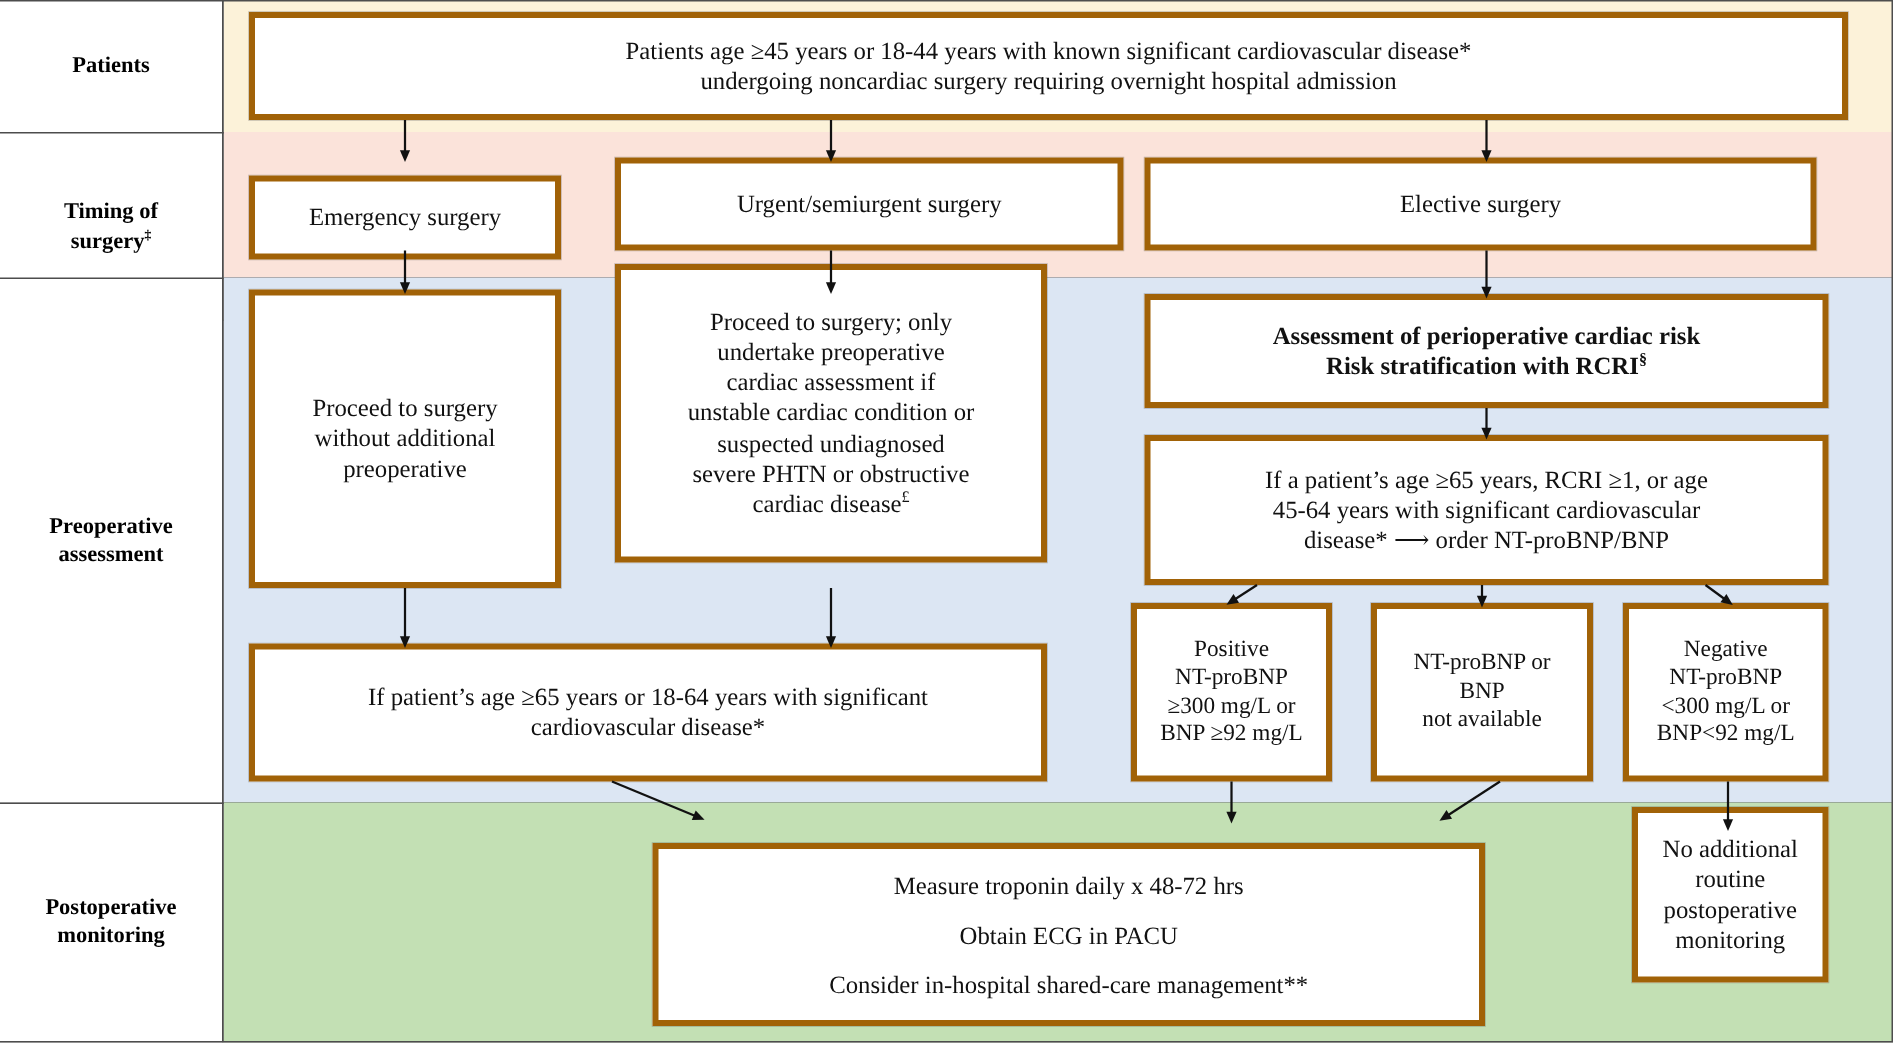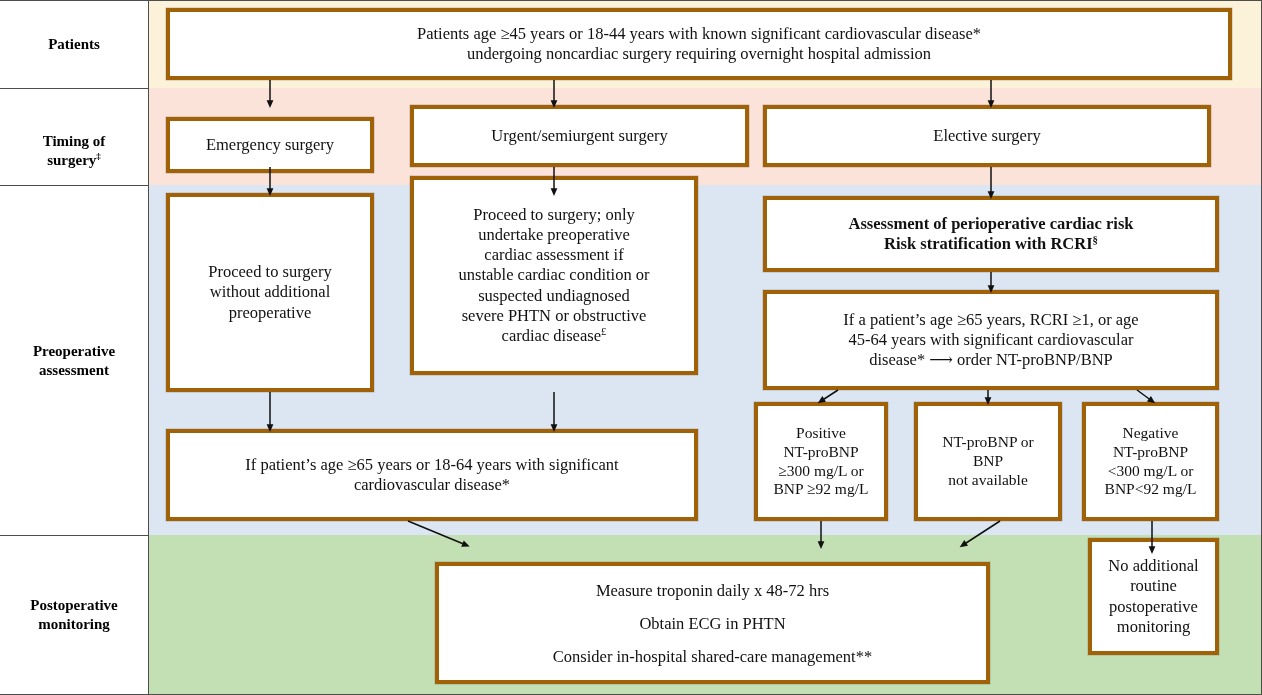--- a/index.html
+++ b/index.html
@@ -215,21 +215,21 @@
       <span class="line">Negative</span>
       <span class="line">NT-proBNP</span>
       <span class="line">&lt;300 mg/L or</span>
       <span class="line">BNP&lt;92 mg/L</span>
     </div>
   </div>
 
   <div class="node fs16" style="left:435px; top:546px; width:555px; height:122px; line-height:2.0;margin-top:16px;">
     <div class="inner">
       <span class="line">Measure troponin daily x 48-72 hrs</span>
-      <span class="line">Obtain ECG in PHTN</span>
+      <span class="line">Obtain ECG in PACU</span>
       <span class="line">Consider in-hospital shared-care management**</span>
     </div>
   </div>
 
   <div class="node fs16" style="left:1088px; top:538px; width:131px; height:117px;">
     <div class="inner">
       <span class="line">No additional</span>
       <span class="line">routine</span>
       <span class="line">postoperative</span>
       <span class="line">monitoring</span>

